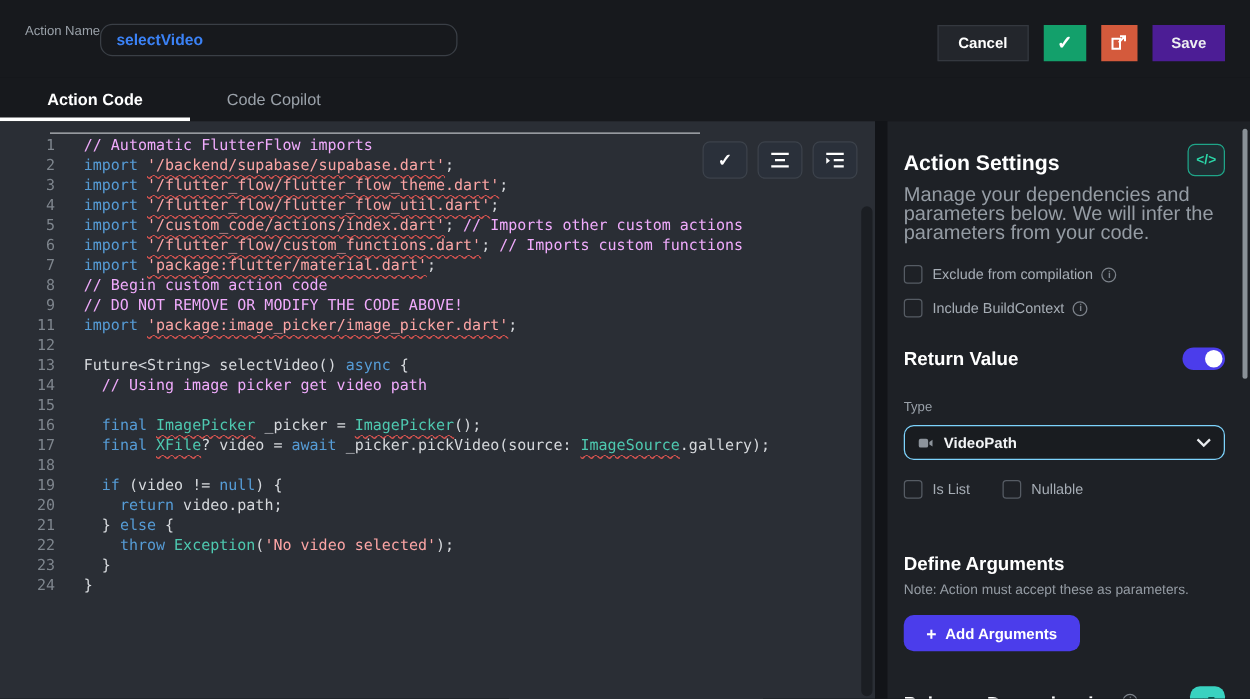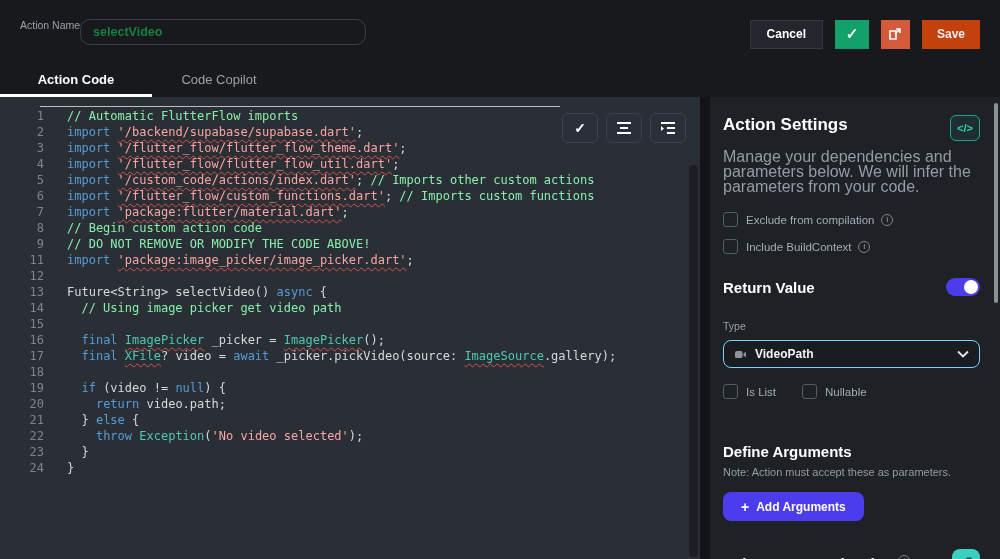--- a/index.html
+++ b/index.html
@@ -5,60 +5,60 @@
   * { margin:0; padding:0; box-sizing:border-box; }
   html,body { width:1000px; height:559px; overflow:hidden; }
   body { background:#141619; font-family:"Liberation Sans", sans-serif; position:relative; color:#E8EAED; }
 
   
   .topbar { position:absolute; left:0; top:0; width:1000px; height:62px; background:#17191D;
             display:flex; align-items:center; justify-content:space-between; padding:0 20px; }
   .name-group { display:flex; flex-direction:row; margin-top:2px; }
   .name-label { font-size:10.5px; color:#9AA1A9; margin-bottom:5px; }
   .name-input { width:286px; height:26px; border:1px solid #3A3F46; border-radius:10px; background:#17191D;
-                display:flex; align-items:center; padding-left:12px; font-size:12.5px; font-weight:bold; color:#15803d; }
+                display:flex; align-items:center; padding-left:12px; font-size:12.5px; font-weight:bold; color:#3b82f6; }
   .topbar-actions { display:flex; align-items:center; gap:12px; margin-top:6px; }
   .btn { border:none; cursor:pointer; border-radius:0; height:29px; display:inline-flex; align-items:center;
          justify-content:center; font-family:"Liberation Sans", sans-serif; }
   .btn-cancel { background:#23262C; border:1px solid #34383F; color:#FFFFFF; font-size:12px; font-weight:bold; padding:0 16px; }
   .btn-check  { background:#13A06B; color:#FFFFFF; width:34px; font-size:15px; font-weight:bold; }
   .btn-export { background:#D45A3C; color:#FFFFFF; width:29px; }
-  .btn-save   { background:#c2410c; color:#EDEFF1; font-size:12px; font-weight:bold; padding:0 15px; }
+  .btn-save   { background:#4c1d95; color:#EDEFF1; font-size:12px; font-weight:bold; padding:0 15px; }
 
   
   .tabs { position:absolute; left:0; top:62px; width:1000px; height:35px; background:#17191D; display:flex; }
   .tab { height:35px; display:flex; align-items:center; justify-content:center; font-size:13px; position:relative; cursor:pointer; }
   .tab.active { width:152px; color:#FFFFFF; font-weight:bold; }
   .tab.active::after { content:""; position:absolute; left:0; bottom:0; width:100%; height:3px; background:#FFFFFF; }
   .tab.inactive { width:134px; color:#9AA1A9; }
 
   
   .editor { position:absolute; left:0; top:97px; width:700px; height:462px; background:#2A2E35; overflow:hidden; }
   .topline { position:absolute; left:40px; top:9px; width:520px; height:1px; background:#D3D7DB; opacity:.85; }
   #code-lines { padding-top:11px; font-family:"DejaVu Sans Mono", monospace; font-size:12px; line-height:16px; }
   .code-line { display:flex; height:16px; white-space:pre; }
   .ln { width:44px; text-align:right; padding-right:0; color:#7E858D; flex:0 0 44px; }
   .code-text { padding-left:23px; }
   .tok-pl  { color:#D6D9DD; }
   .tok-kw  { color:#569CD6; }
   .tok-typ { color:#4EC9B0; }
   .tok-str { color:#fca5a5; }
-  .tok-com { color:#86efac; }
+  .tok-com { color:#f0abfc; }
   .squiggle { text-decoration-line:underline; text-decoration-style:wavy; text-decoration-color:#D9534F;
               text-decoration-thickness:1px; text-underline-offset:3px; }
   .editor-buttons { position:absolute; top:16px; right:14px; display:flex; gap:8px; }
   .ed-btn { width:36px; height:30px; border-radius:6px; background:#2A303A; border:1px solid #3C424B;
             display:flex; align-items:center; justify-content:center; color:#FFFFFF; cursor:pointer; font-size:14px; font-weight:bold; }
   .editor-scrollbar { position:absolute; right:2px; top:68px; width:9px; height:392px; background:#1B1E23; border-radius:5px; }
 
   .divider { position:absolute; left:700px; top:97px; width:10px; height:462px; background:#121418; }
 
   
   .panel { position:absolute; left:710px; top:97px; width:290px; height:462px; background:#1E2126; padding:18px 20px 0 13px; overflow:hidden; }
-  .ps-header { display:flex; align-items:flex-start; justify-content:space-between; }
+  .ps-header { display:flex; align-items:flex-end; justify-content:space-between; }
   .ps-title { font-size:17px; font-weight:bold; color:#FFFFFF; }
   .code-btn { width:30px; height:26px; border-radius:6px; background:rgba(57,210,192,0.08); border:1px solid #1FA588;
               color:#2BD6A8; font-size:11px; font-weight:bold; display:flex; align-items:center; justify-content:center; cursor:pointer; }
   .ps-desc { margin-top:8px; font-size:16px; line-height:15px; color:#959CA4; width:252px; }
   .cb-row { display:flex; align-items:center; margin-top:12px; }
   .cb-row.first { margin-top:18px; }
   .checkbox { width:15px; height:15px; border:1.5px solid #565C64; border-radius:3px; background:transparent; cursor:pointer; flex:0 0 15px; }
   .cb-label { margin-left:8px; font-size:11.5px; color:#A6ADB5; }
   .info-i { display:inline-flex; align-items:center; justify-content:center; width:12px; height:12px; border:1px solid #7C828A;
             border-radius:50%; color:#7C828A; font-size:8px; font-weight:bold; margin-left:7px; font-style:normal; }

